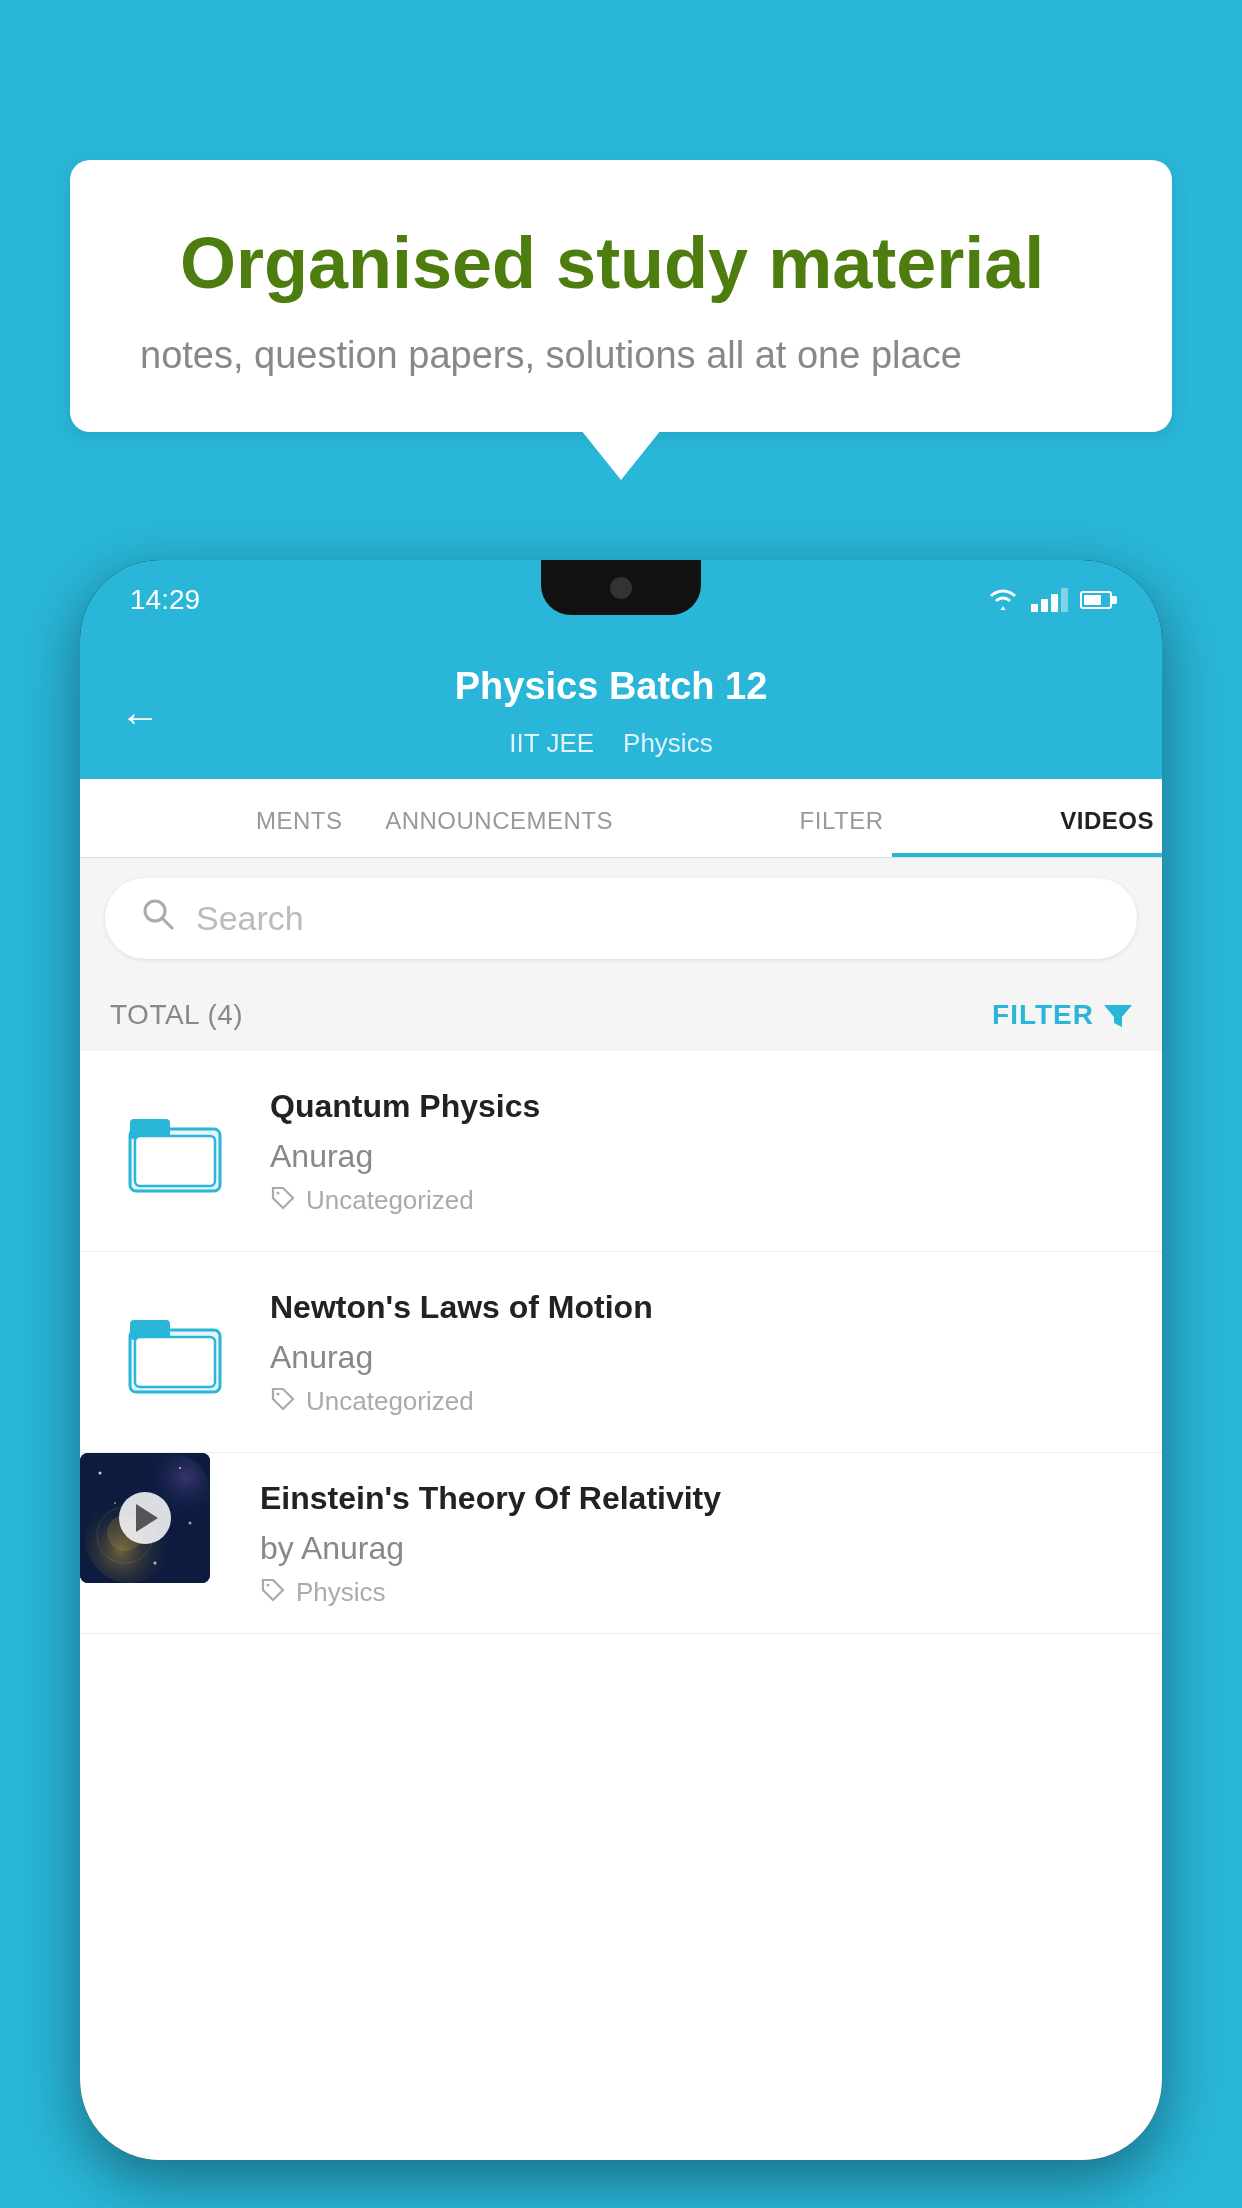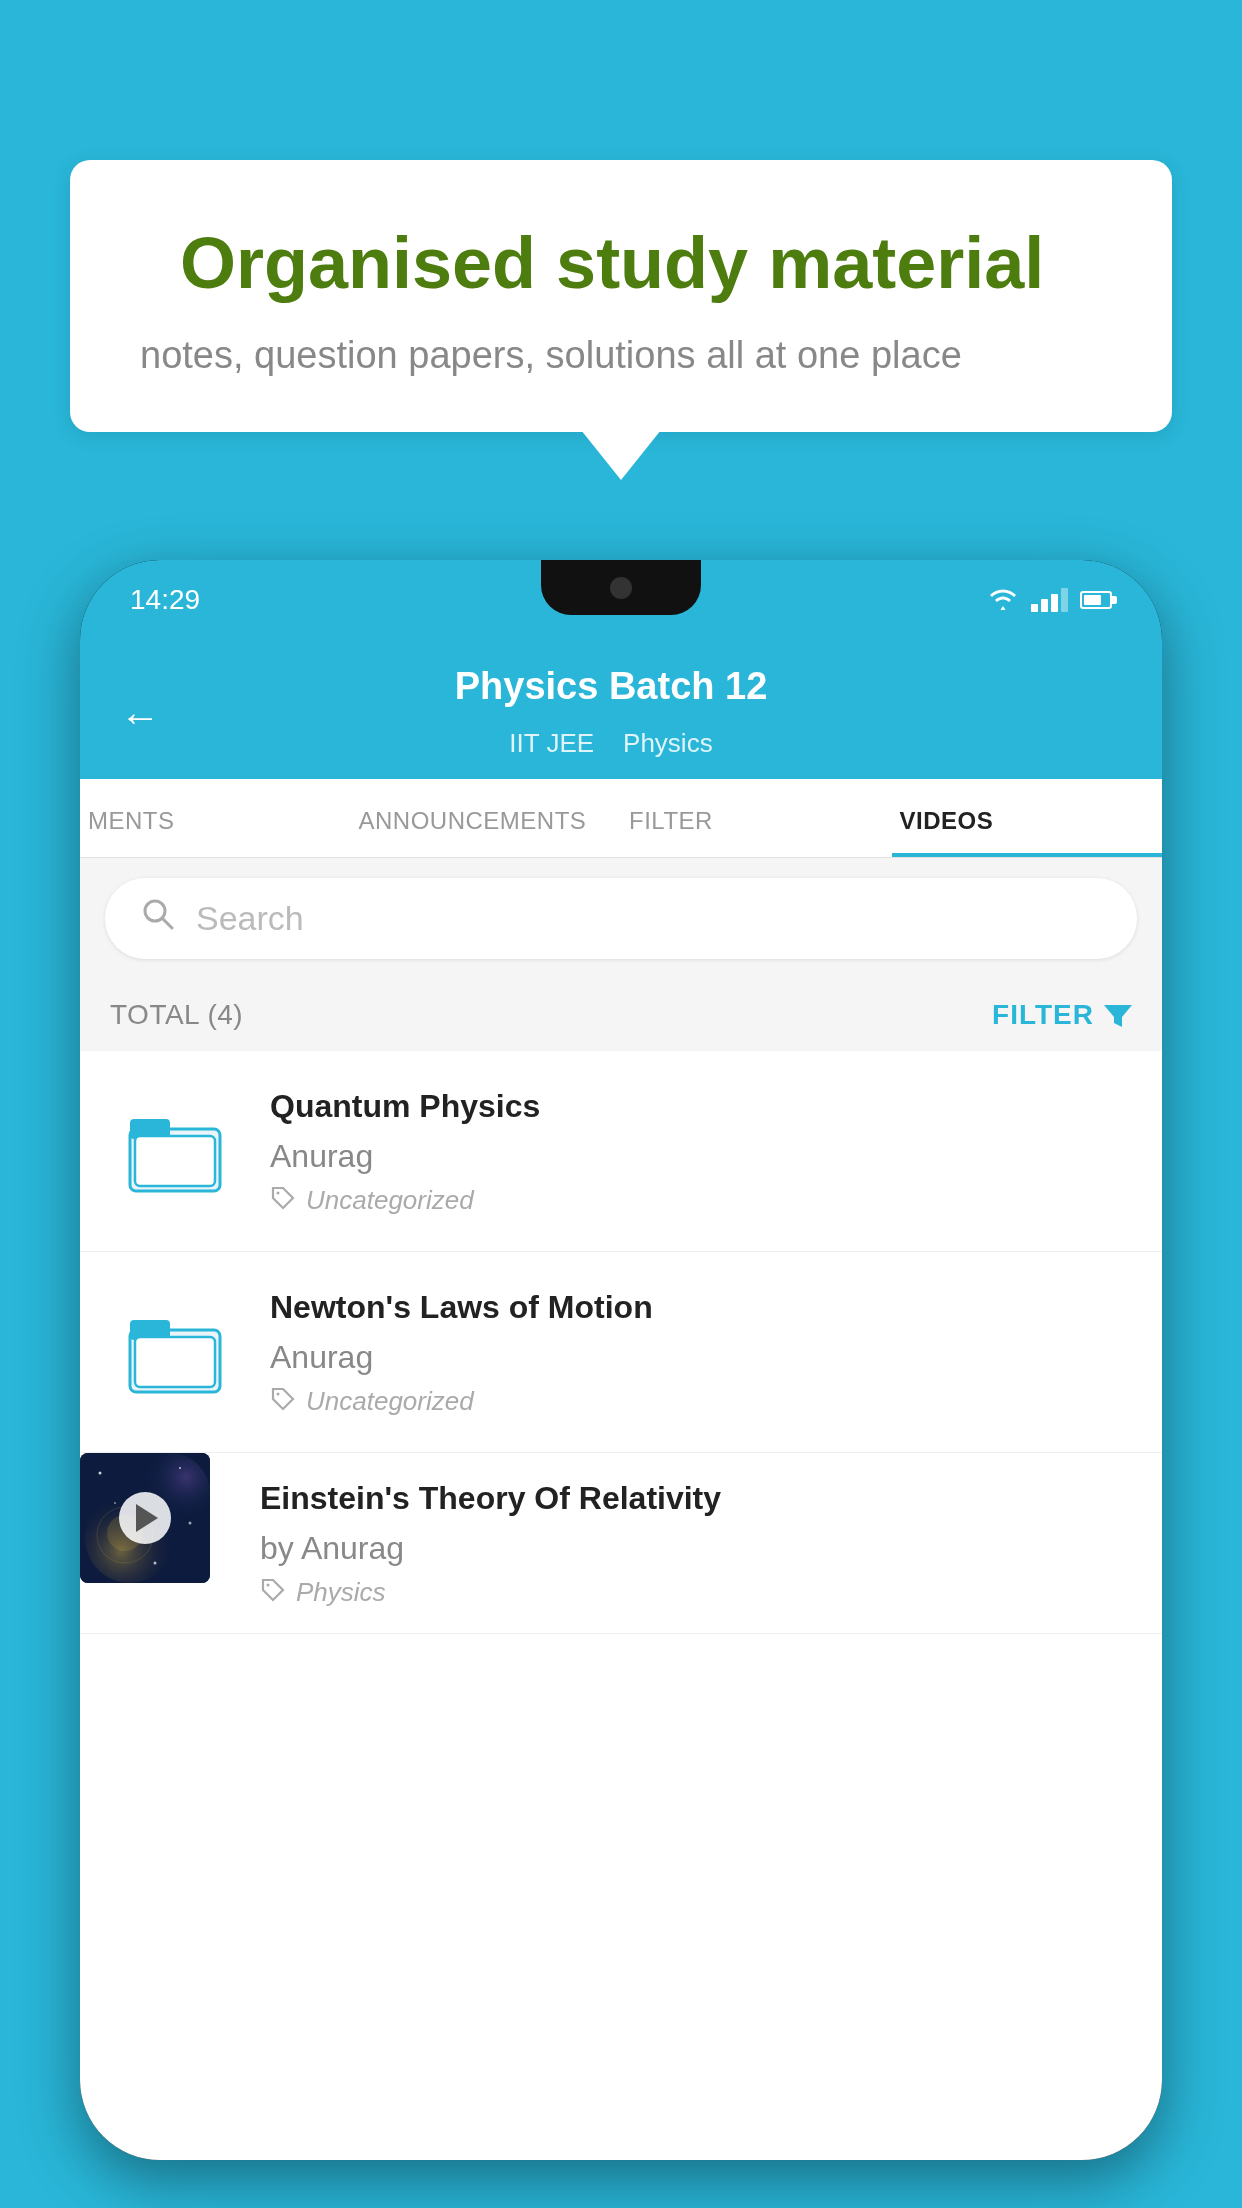--- a/index.html
+++ b/index.html
@@ -158,21 +158,21 @@
     
     .tabs-bar {
       background: white;
       display: flex;
       border-bottom: 1px solid #e0e0e0;
       overflow: hidden;
     }
 
     .tab-item {
       flex: 1;
-      text-align: left;
+      text-align: right;
       padding: 28px 8px 22px;
       font-size: 24px;
       font-weight: 500;
       color: #999;
       letter-spacing: 0.5px;
       position: relative;
       cursor: pointer;
     }
 
     .tab-item.active {
@@ -332,21 +332,20 @@
 
     .video-tag {
       display: flex;
       align-items: center;
       gap: 10px;
     }
 
     .tag-text {
       color: #aaa;
       font-size: 26px;
-      font-style: italic;
     }
 
     
     .signal-bars {
       display: flex;
       align-items: flex-end;
       gap: 3px;
     }
 
     .signal-bar {

